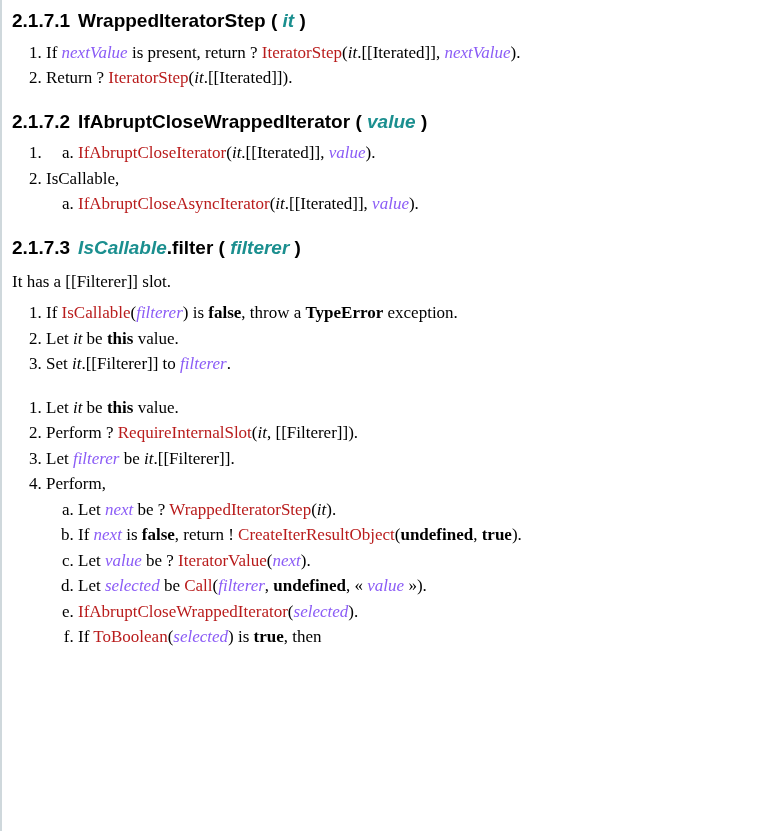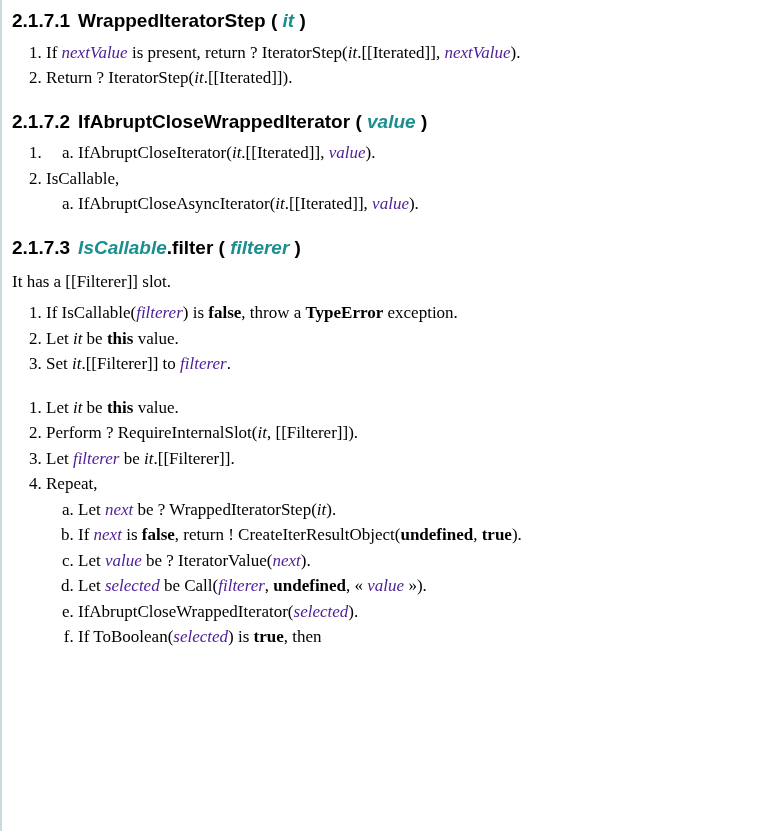--- a/index.html
+++ b/index.html
@@ -38,25 +38,25 @@
   h2.clause .name {
     font-weight: bold;
   }
   h2.clause .paren {
     font-weight: bold;
   }
   .teal {
     color: #1b8f8f;
   }
   .link {
-    color: #000000;
+    color: #b91c1c;
   }
   .var {
     font-style: italic;
-    color: #4c1d95;
+    color: #8b5cf6;
   }
   .it {
     font-style: italic;
     margin-top: 36px;
   }
   .bold {
     font-weight: bold;
   }
   p.prose {
     font-size: 17px;
@@ -188,21 +188,21 @@
       <span>Perform ?</span>
       <span class="link">RequireInternalSlot</span><span>(</span><span class="it">it</span><span>, [[Filterer]]).</span>
     </li>
     <li>
       <span>Let</span>
       <span class="var">filterer</span>
       <span>be</span>
       <span class="it">it</span><span>.[[Filterer]].</span>
     </li>
     <li>
-      <span>Repeat,</span>
+      <span>Perform,</span>
       <ol class="sub">
         <li>
           <span>Let</span>
           <span class="var">next</span>
           <span>be ?</span>
           <span class="link">WrappedIteratorStep</span><span>(</span><span class="it">it</span><span>).</span>
         </li>
         <li>
           <span>If</span>
           <span class="var">next</span>

